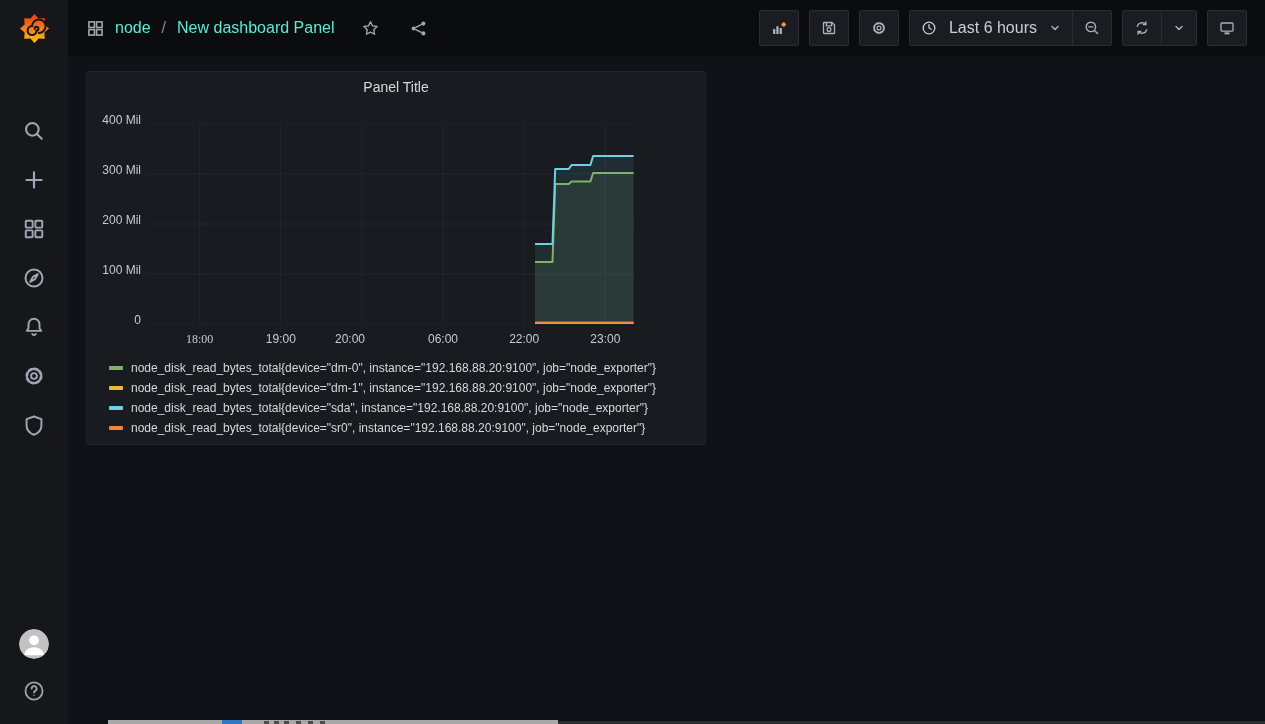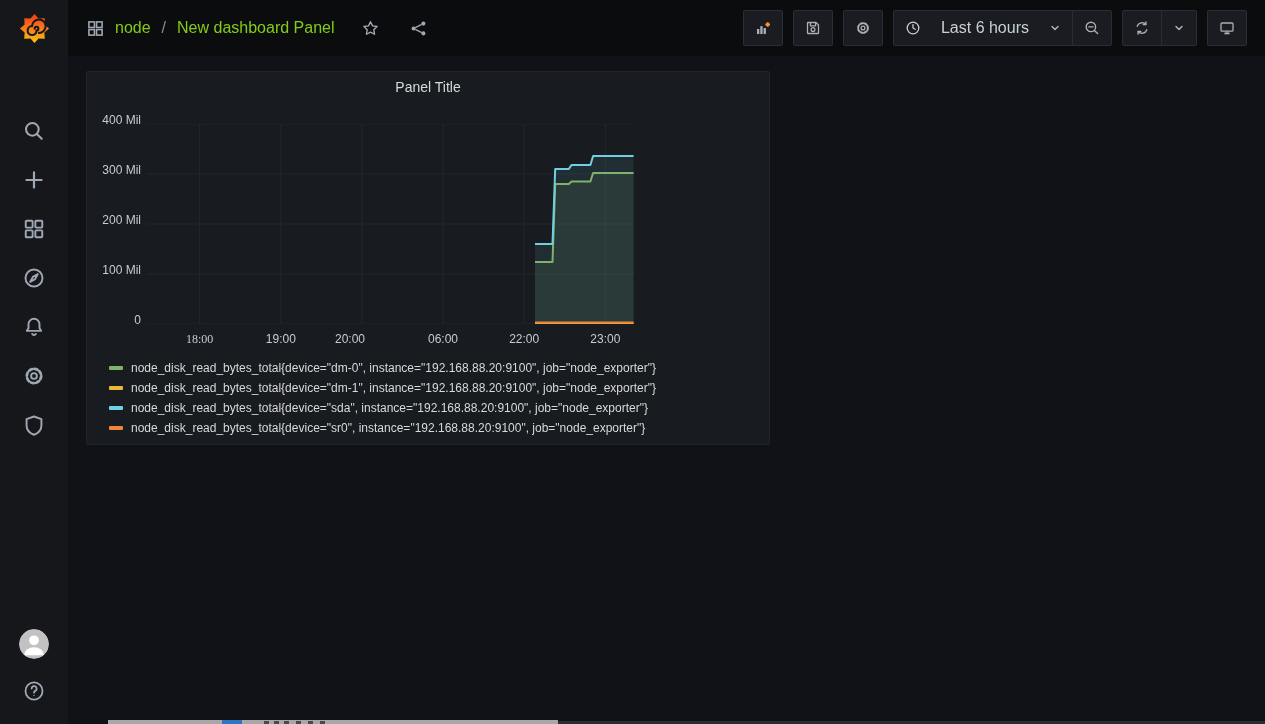--- a/index.html
+++ b/index.html
@@ -21,40 +21,40 @@
   .sidebar-bottom { position:absolute; left:0; bottom:0; width:68px; display:flex; flex-direction:column; align-items:center; }
   .avatar { width:30px; height:30px; border-radius:50%; overflow:hidden; margin-bottom:21px; cursor:pointer; }
   .help { width:22px; height:22px; color:#9fa7b3; margin-bottom:22px; cursor:pointer; }
   
   .header {
     position:absolute; left:68px; top:0; right:0; height:56px;
     background:#0b0c0e; display:flex; align-items:center; padding:0 18px 0 19px;
   }
   .crumbs { display:flex; align-items:center; gap:11px; font-size:16px; }
   .crumb-icon { width:17px; height:17px; color:#9fa7b3; }
-  .crumb { color:#84cc16; cursor:pointer; white-space:nowrap; }
+  .crumb { color:#5eead4; cursor:pointer; white-space:nowrap; }
   .crumb-sep { color:#878b93; }
   .hdr-ic { width:17px; height:17px; color:#9fa7b3; cursor:pointer; }
   .star-gap { margin-left:17px; }
   .toolbar { margin-left:auto; display:flex; align-items:center; gap:10px; }
   .tb-btn {
     height:36px; min-width:40px; padding:0 10px;
     background:#1a1c21; border:1px solid #2a2d33; border-radius:2px;
     display:flex; align-items:center; justify-content:center; gap:8px;
     color:#aab0b8; cursor:pointer; font-size:14px;
   }
   .tb-group { display:flex; align-items:stretch; height:36px; background:#1a1c21; border:1px solid #2a2d33; border-radius:2px; color:#aab0b8; }
-  .tb-seg { display:flex; align-items:center; gap:20px; padding:12px 11px; cursor:pointer; }
+  .tb-seg { display:flex; align-items:center; gap:12px; padding:12px 11px; cursor:pointer; }
   .tb-seg + .tb-seg { border-left:1px solid #2a2d33; }
   .tb-label { color:#c7d0d9; font-weight:500; white-space:nowrap; }
   .ic16 { width:16px; height:16px; display:block; }
   .ic12 { width:12px; height:12px; display:block; }
   
   .panel {
-    position:absolute; left:86px; top:71px; width:684px; height:374px;
+    position:absolute; left:86px; top:71px; width:620px; height:374px;
     background:#181b1f; border:1px solid #222428; border-radius:2px;
   }
   .panel-header { height:30px; display:flex; align-items:center; justify-content:center; cursor:pointer; }
   .panel-title { font-size:14px; font-weight:500; color:#d8d9da; }
   .ylabels { position:absolute; left:0; top:48px; width:54px; height:200px; }
   .ylabels div { position:absolute; right:0; width:54px; text-align:right; font-size:12px; color:#c7ccd3; line-height:16px; }
   .plot { position:absolute; left:60px; top:52px; width:488px; height:200px; cursor:crosshair; }
   .plot svg { display:block; width:488px; height:200px; }
   .grid { stroke:#25272e; stroke-width:1; }
   .xlabels { position:absolute; left:60px; top:260px; width:488px; height:16px; }

